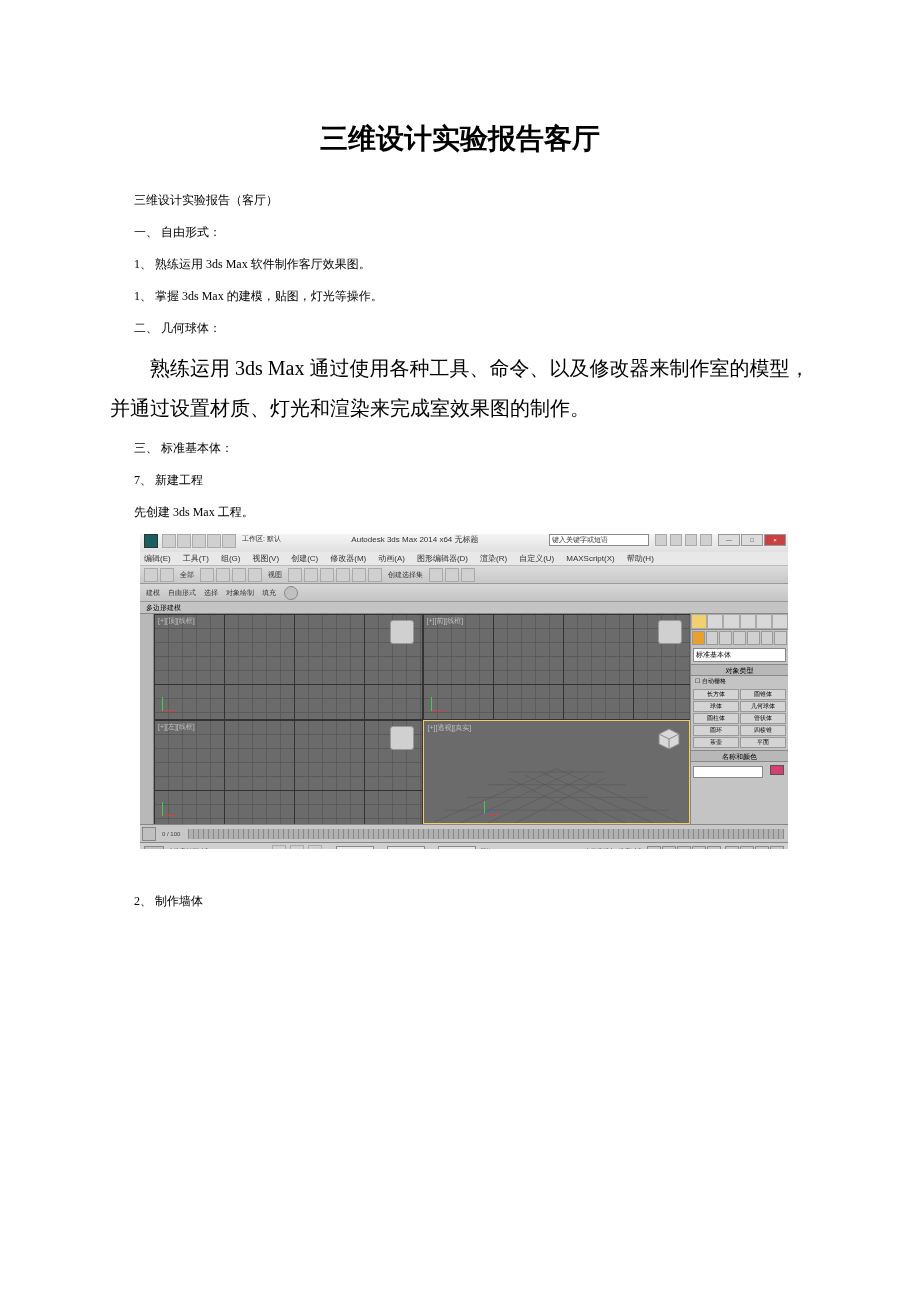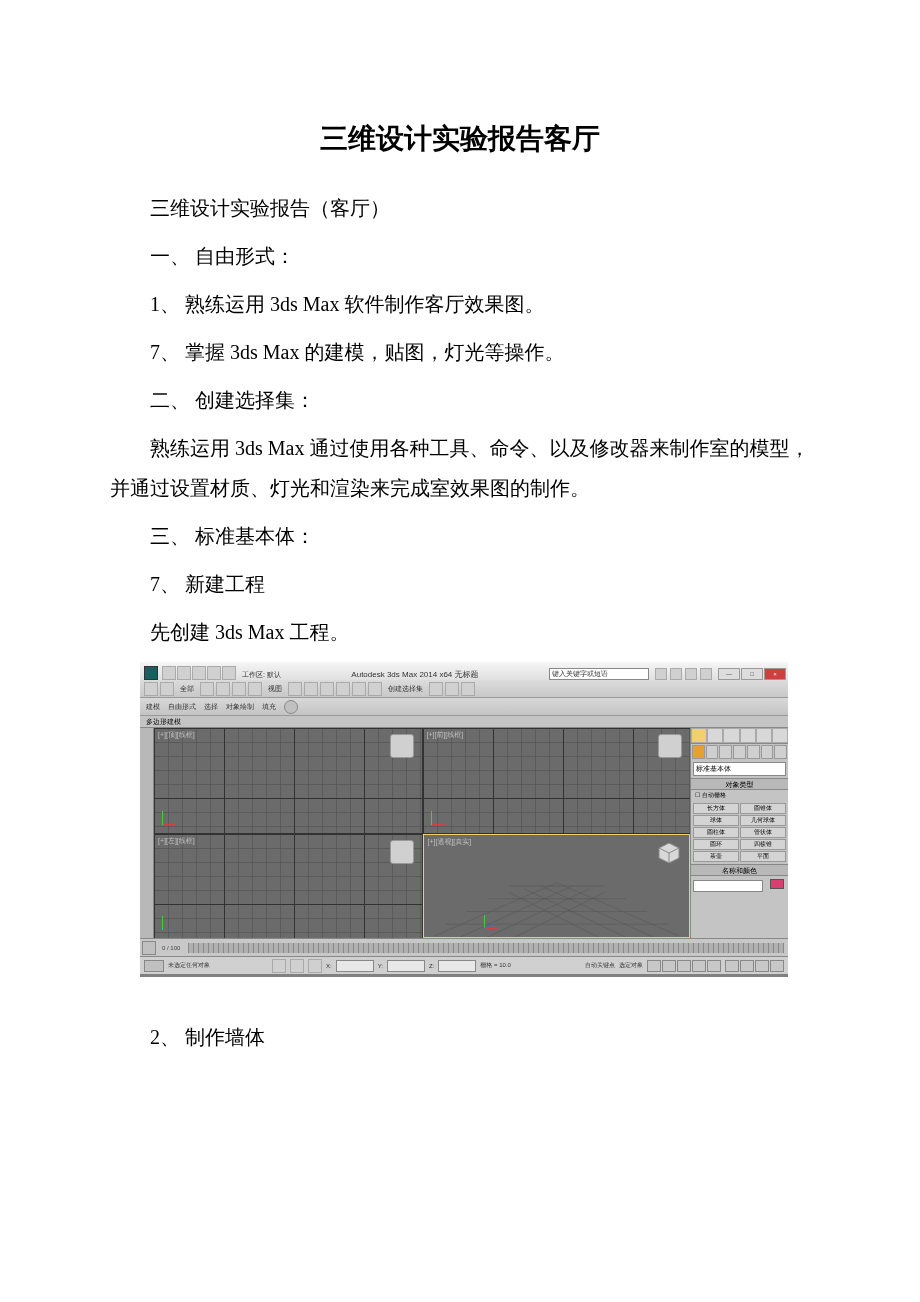--- a/index.html
+++ b/index.html
@@ -16,21 +16,21 @@
       color: #000;
     }
     .title {
       font-family: "SimHei", "黑体", sans-serif;
       font-size: 28px;
       font-weight: bold;
       text-align: center;
       margin-bottom: 30px;
     }
     .p {
-      font-size: 20px;
+      font-size: 12px;
       line-height: 2.0;
       text-indent: 2em;
       margin-bottom: 8px;
     }
     .p-noindent {
       font-size: 20px;
       line-height: 2.0;
       margin-bottom: 8px;
     }
     .screenshot-wrap {
@@ -41,21 +41,21 @@
       height: 315px;
       background: #808080;
       position: relative;
       overflow: hidden;
       font-family: "Microsoft YaHei", Arial, sans-serif;
     }
     .ss-titlebar {
       height: 18px;
       background: linear-gradient(to bottom, #f5f5f5, #e0e0e0);
       display: flex;
-      align-items: flex-end;
+      align-items: flex-start;
       font-size: 8px;
       color: #333;
     }
     .ss-logo {
       width: 14px;
       height: 14px;
       background: #1a5f5f;
       margin: 0 4px;
       border: 1px solid #333;
     }
@@ -363,22 +363,22 @@
     }
   </style>
 </head>
 <body>
 
 <h1 class="title">三维设计实验报告客厅</h1>
 
 <p class="p">三维设计实验报告（客厅）</p>
 <p class="p">一、 自由形式：</p>
 <p class="p">1、 熟练运用 3ds Max 软件制作客厅效果图。</p>
-<p class="p">7、 掌握 3ds Max 的建模，贴图，灯光等操作。</p>
-<p class="p">二、 创建选择集：</p>
+<p class="p">1、 掌握 3ds Max 的建模，贴图，灯光等操作。</p>
+<p class="p">二、 几何球体：</p>
 <p class="p-noindent" style="text-indent:2em;">熟练运用 3ds Max 通过使用各种工具、命令、以及修改器来制作室的模型，并通过设置材质、灯光和渲染来完成室效果图的制作。</p>
 <p class="p">三、 标准基本体：</p>
 <p class="p">7、 新建工程</p>
 <p class="p">先创建 3ds Max 工程。</p>
 
 <div class="screenshot-wrap">
   <div class="screenshot">
 
     <div class="ss-titlebar">
       <div class="ss-logo"></div>
@@ -398,20 +398,34 @@
         <div class="top-icon"></div>
         <div class="top-icon"></div>
       </div>
       <div class="ss-winbtns">
         <div class="ss-winbtn">—</div>
         <div class="ss-winbtn">□</div>
         <div class="ss-winbtn close">×</div>
       </div>
     </div>
 
+    <div class="ss-menubar">
+      <span>编辑(E)</span>
+      <span>工具(T)</span>
+      <span>组(G)</span>
+      <span>视图(V)</span>
+      <span>创建(C)</span>
+      <span>修改器(M)</span>
+      <span>动画(A)</span>
+      <span>图形编辑器(D)</span>
+      <span>渲染(R)</span>
+      <span>自定义(U)</span>
+      <span>MAXScript(X)</span>
+      <span>帮助(H)</span>
+    </div>
 
     <div class="ss-toolbar">
       <div class="ss-toolbar-btn"></div>
       <div class="ss-toolbar-btn"></div>
       <span style="font-size:7px;margin:0 4px;">全部</span>
       <div class="ss-toolbar-btn"></div>
       <div class="ss-toolbar-btn"></div>
       <div class="ss-toolbar-btn"></div>
       <div class="ss-toolbar-btn"></div>
       <span style="font-size:7px;margin:0 4px;">视图</span>

